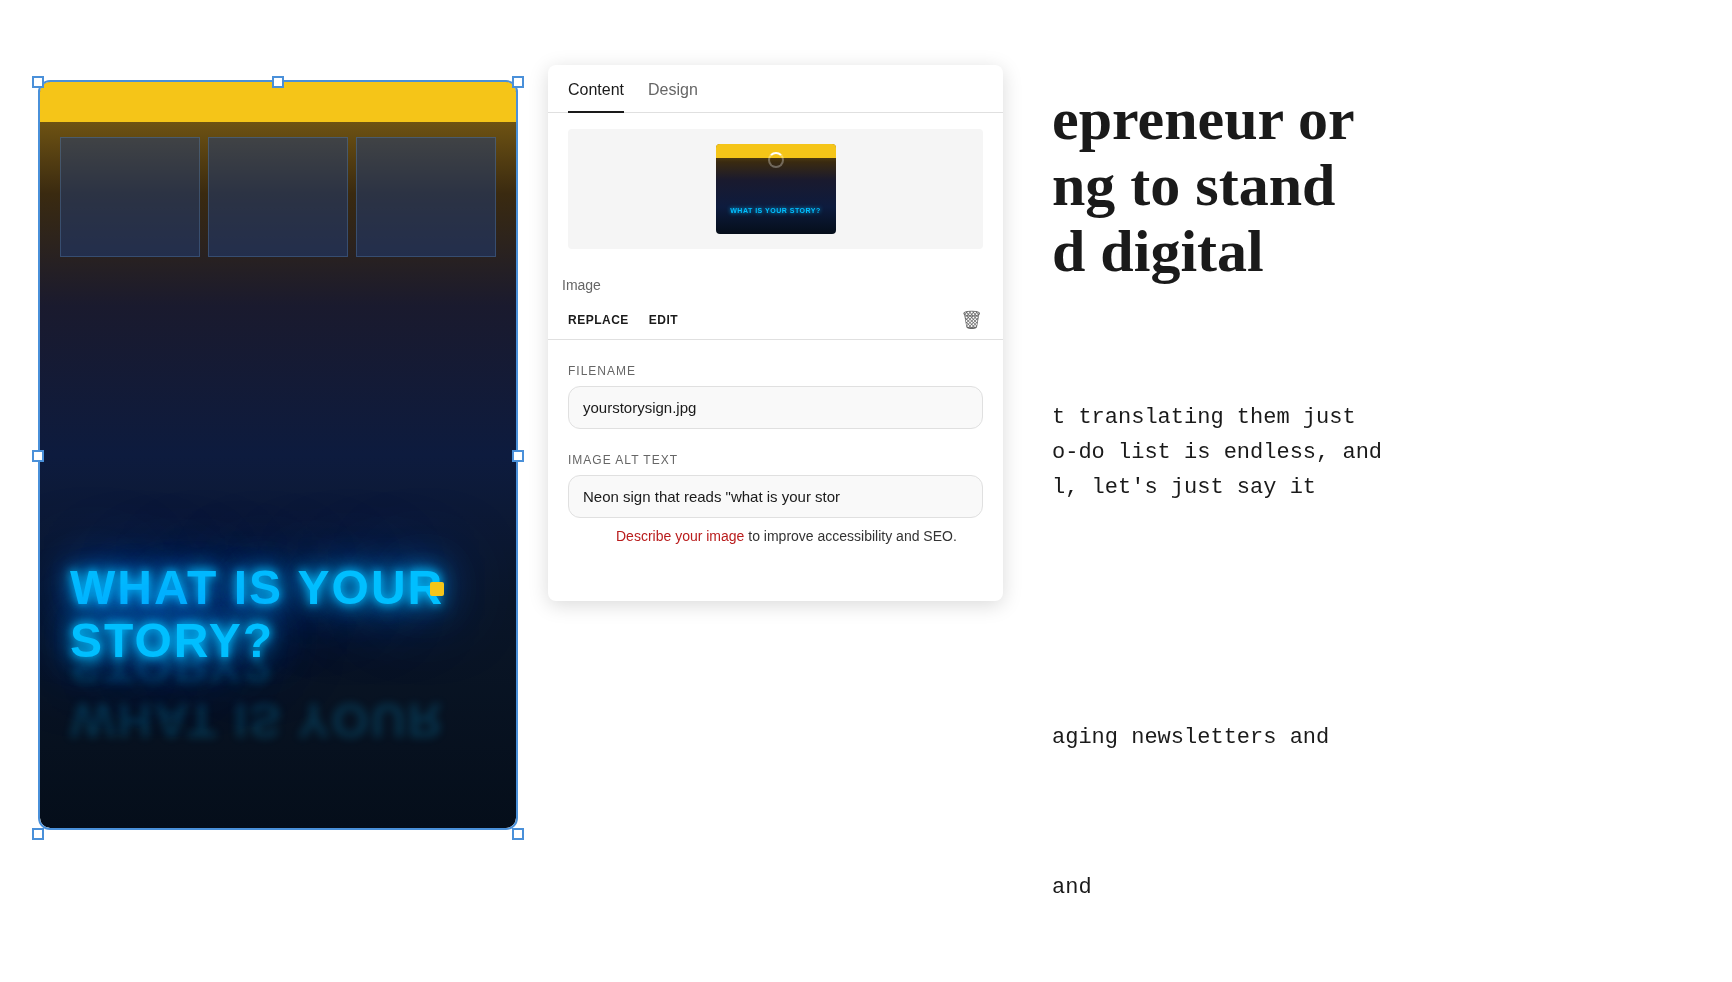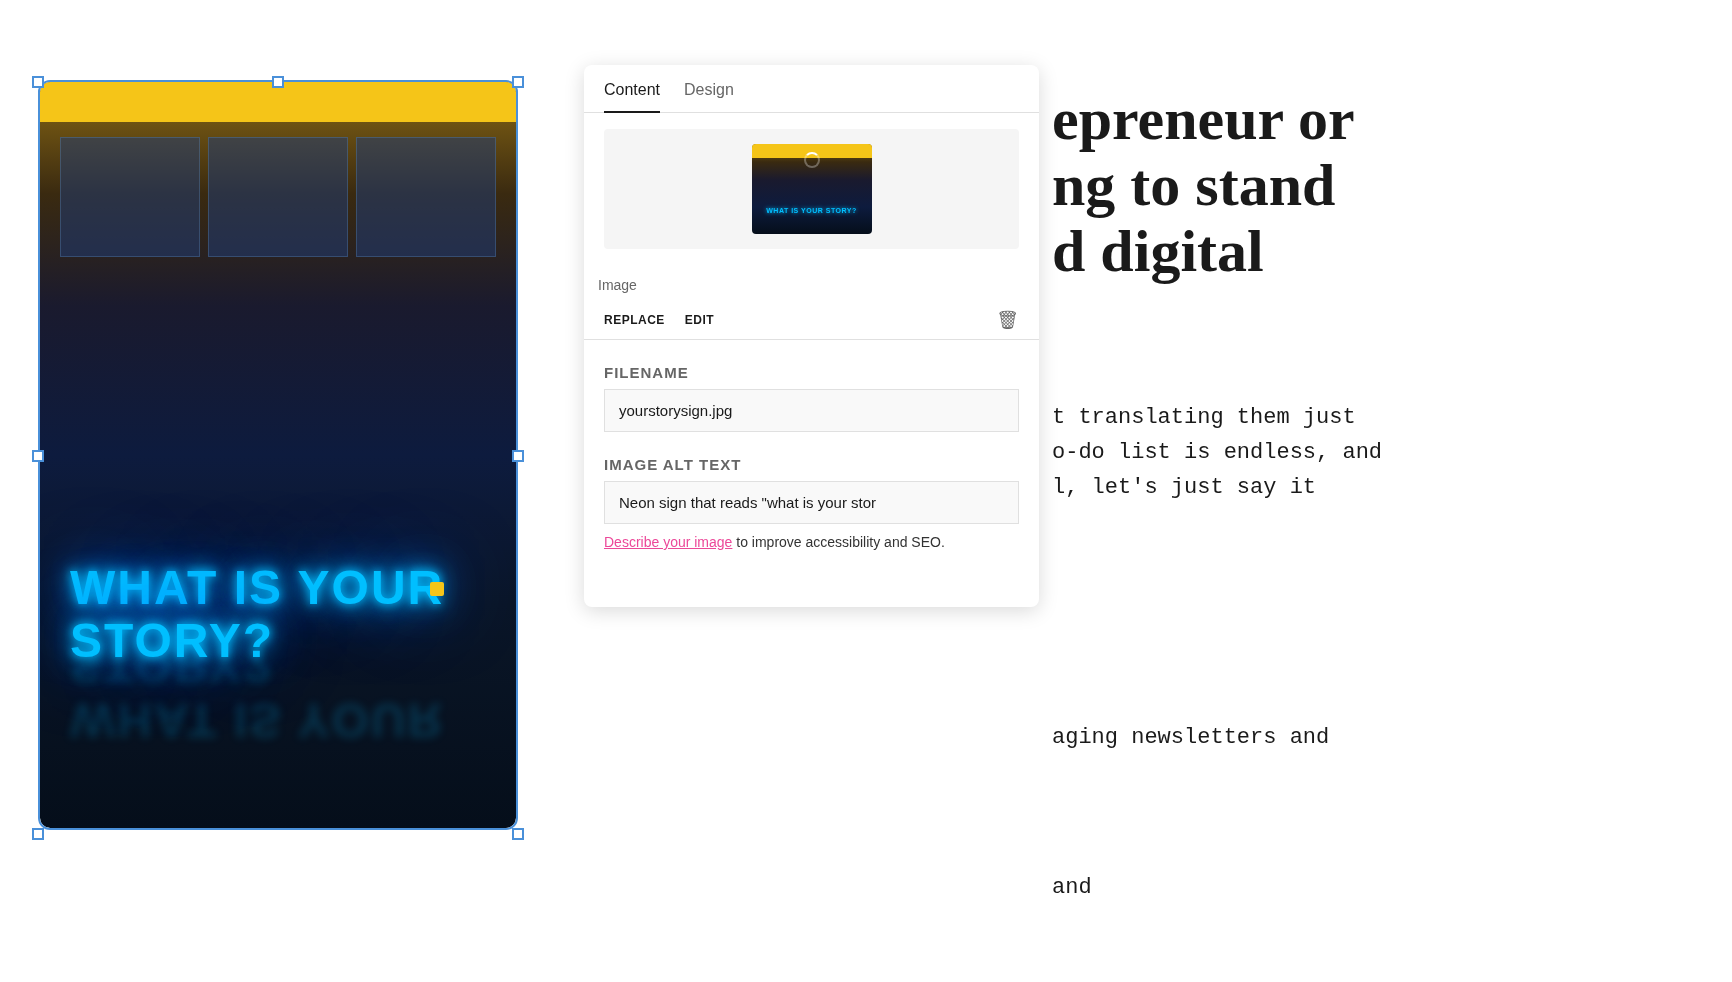--- a/index.html
+++ b/index.html
@@ -178,21 +178,21 @@
       width: 14px;
       height: 14px;
       background: #f5c518;
       border-radius: 2px;
     }
 
     
     .panel {
       position: absolute;
       top: 65px;
-      left: 584px;
+      left: 548px;
       width: 455px;
       background: #fff;
       border-radius: 8px;
       box-shadow: 0 4px 20px rgba(0,0,0,0.15);
       z-index: 30;
       padding-bottom: 30px;
     }
 
     .panel-tabs {
       display: flex;
@@ -315,50 +315,50 @@
       margin: 0 0 24px;
     }
 
     
     .field-group {
       padding: 0 20px;
       margin-bottom: 24px;
     }
 
     .field-label {
-      font-size: 15px;
-      font-weight: 700;
+      font-size: 12px;
+      font-weight: 400;
       letter-spacing: 1px;
       color: #666;
       margin-bottom: 8px;
       text-transform: uppercase;
     }
 
     .field-input {
       width: 100%;
       padding: 12px 14px;
       border: 1px solid #e0e0e0;
-      border-radius: 0;
+      border-radius: 12px;
       font-size: 15px;
       color: #1a1a1a;
       background: #f9f9f9;
       outline: none;
     }
 
     .help-text {
       margin: 8px 0 0;
       font-size: 14px;
       color: #333;
       line-height: 1.5;
     }
 
     .help-text a {
-      color: #ec4899;
-      text-decoration: underline;
+      color: #b91c1c;
       cursor: pointer;
+      margin-left: 48px;
     }
   </style>
 </head>
 <body>
 
 <div class="bg-text-area"></div>
 
 <div class="bg-large-text">
   <div>epreneur or</div>
   <div>ng to stand</div>

